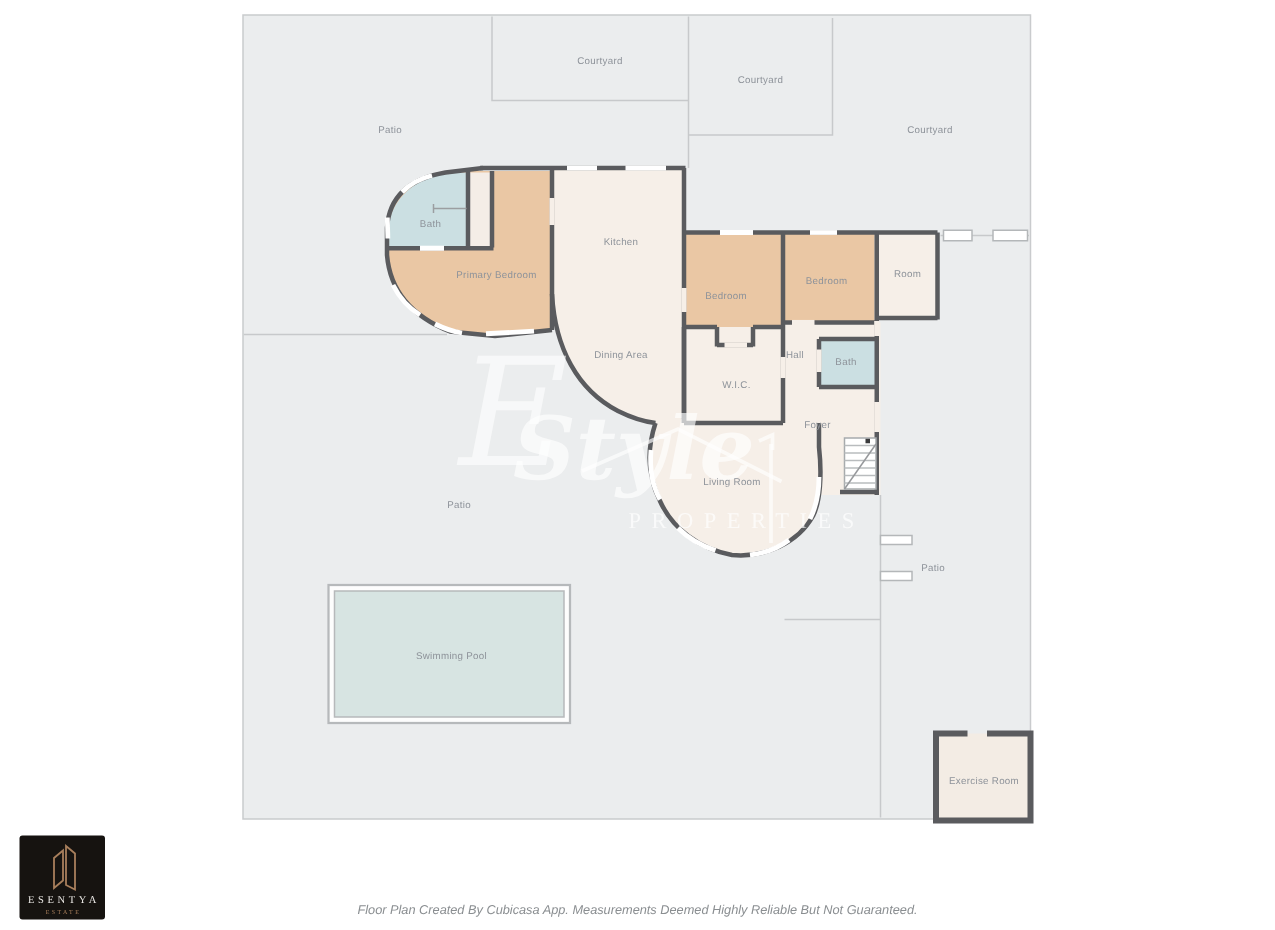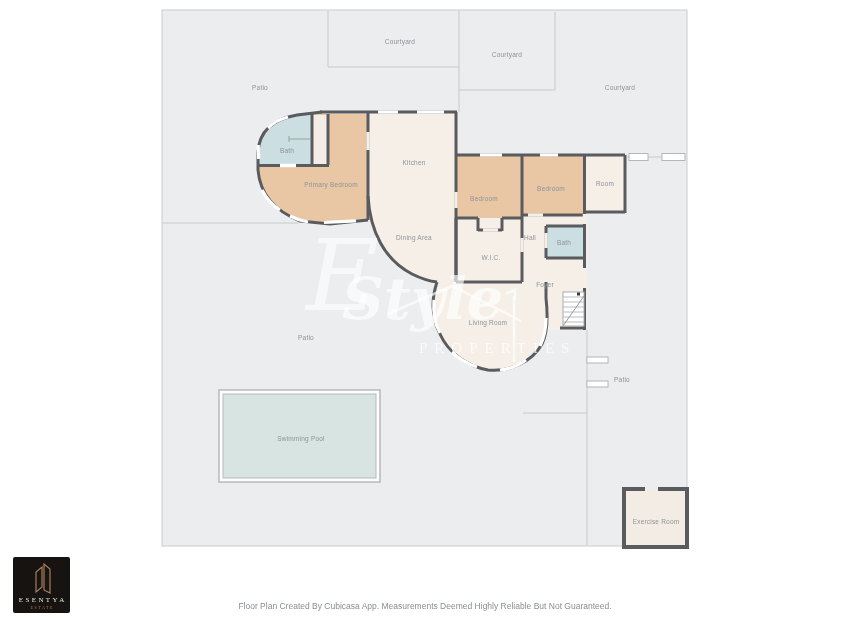--- a/index.html
+++ b/index.html
@@ -34,21 +34,21 @@
     z-index:4;text-align:center;border-radius:2px;
   }
   .logo svg{display:block;margin:3px auto 0 auto;}
   .logo-name{font-family:"Liberation Serif", serif;font-size:7px;letter-spacing:2.4px;
     color:#eceae7;margin-top:0px;text-indent:2.4px;}
   .logo-sub{font-family:"Liberation Serif", serif;font-size:4px;letter-spacing:1.6px;
     color:#a87f5c;margin-top:1px;text-indent:1.6px;}
   
   .footer{
     position:absolute;left:0;top:601px;width:850px;text-align:center;z-index:4;
-    font-size:8.5px;color:#8a8e91;
+    font-size:8.5px;color:#8a8e91;font-style:italic;
   }
 </style>
 </head>
 <body>
 
 <div class="canvas">
 
   <svg class="plan" width="850" height="620" viewBox="0 0 850 620">
 
     <rect x="162" y="10" width="525" height="536" fill="#ebedee" stroke="#c9cbcd" stroke-width="1"></rect>

